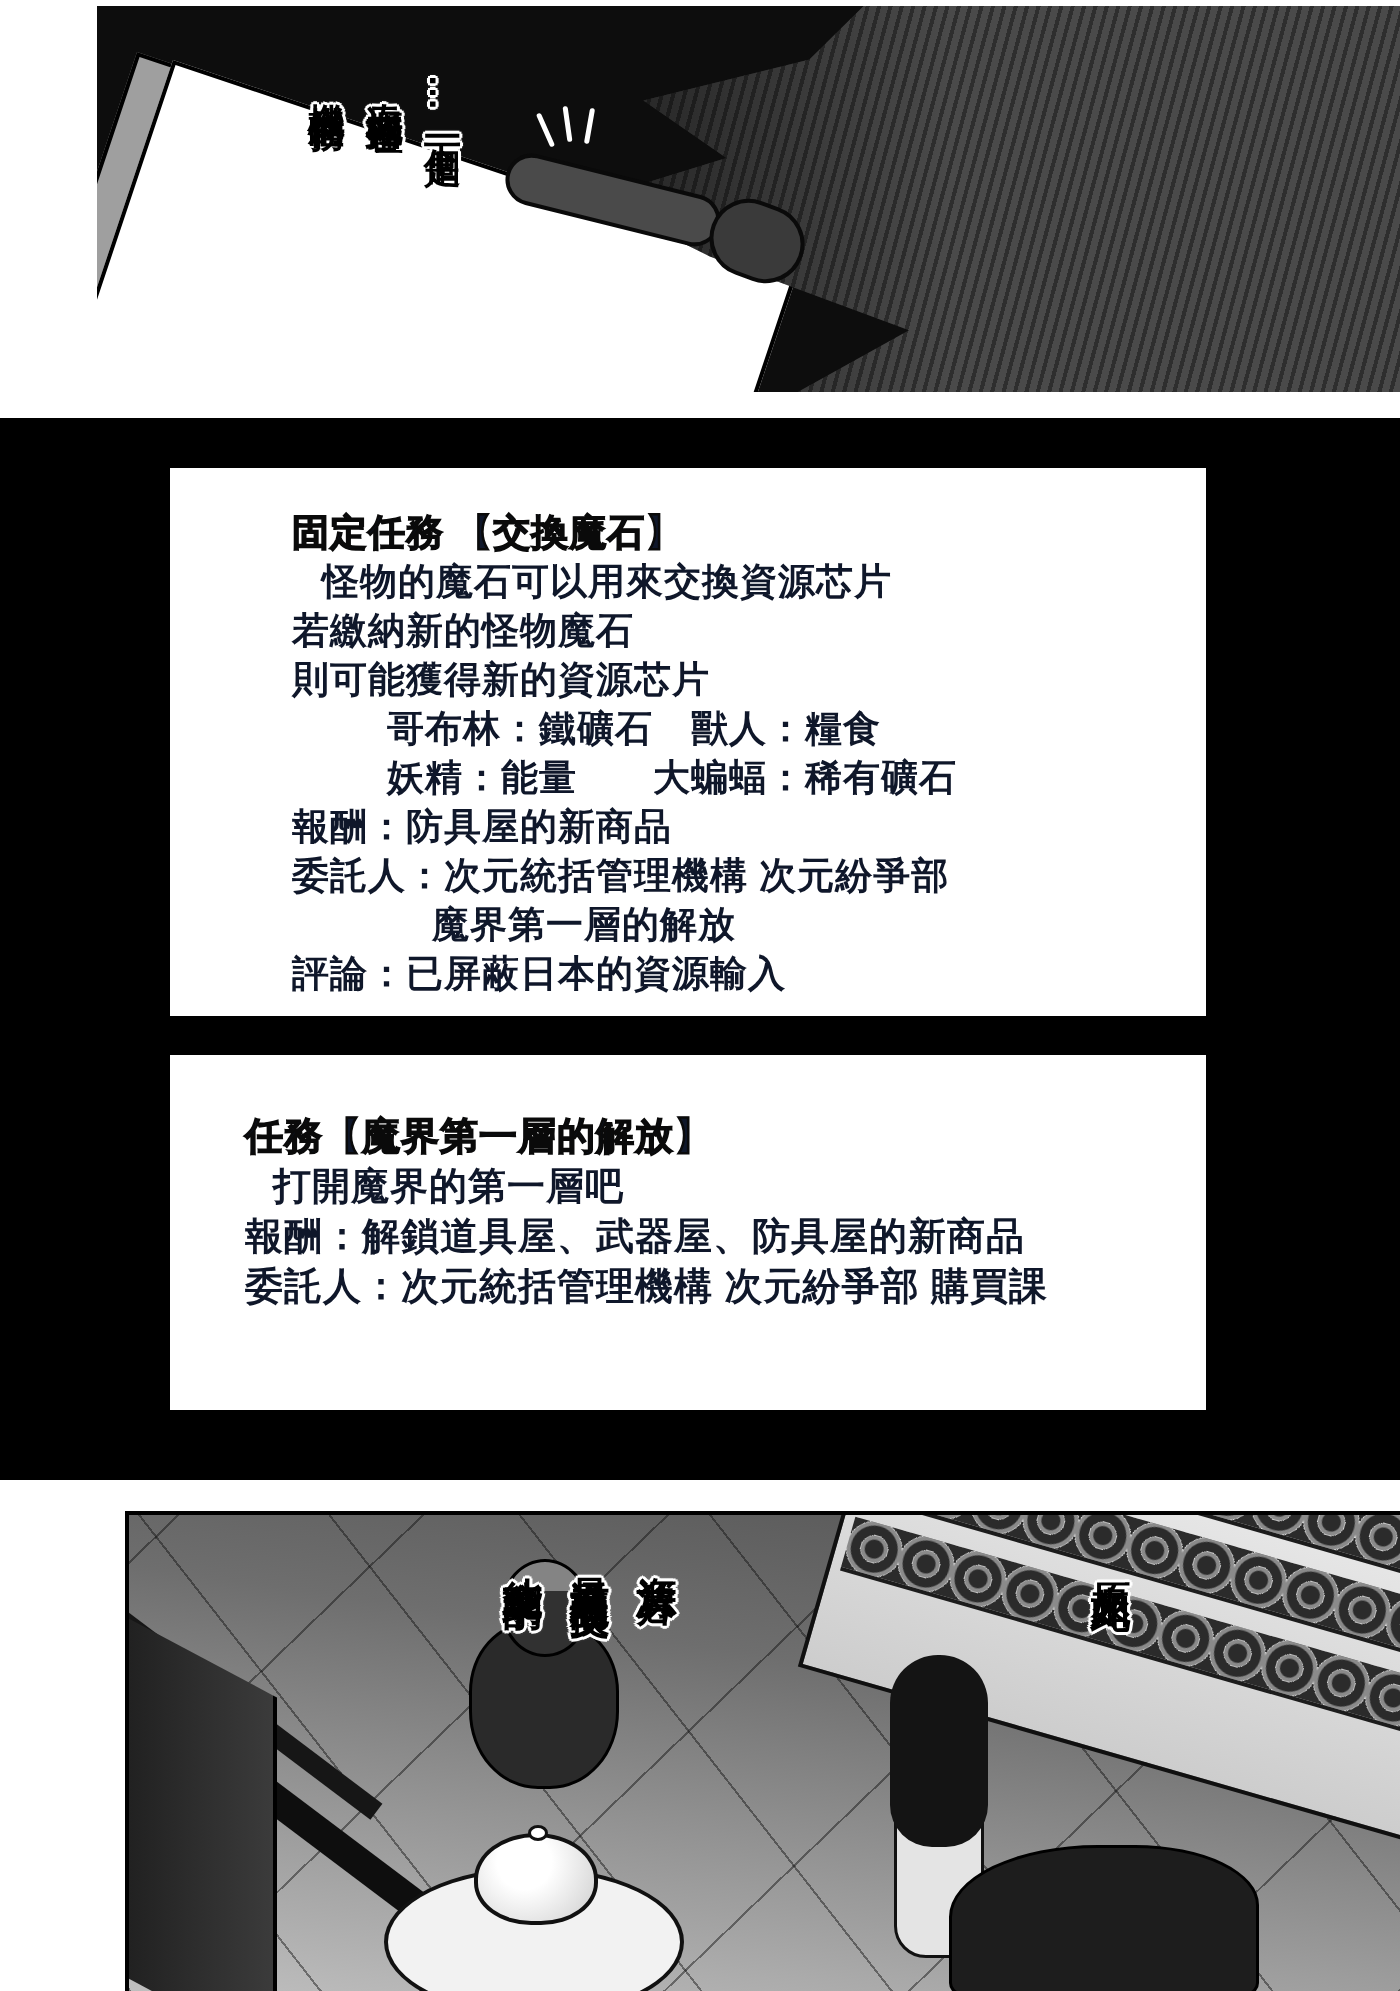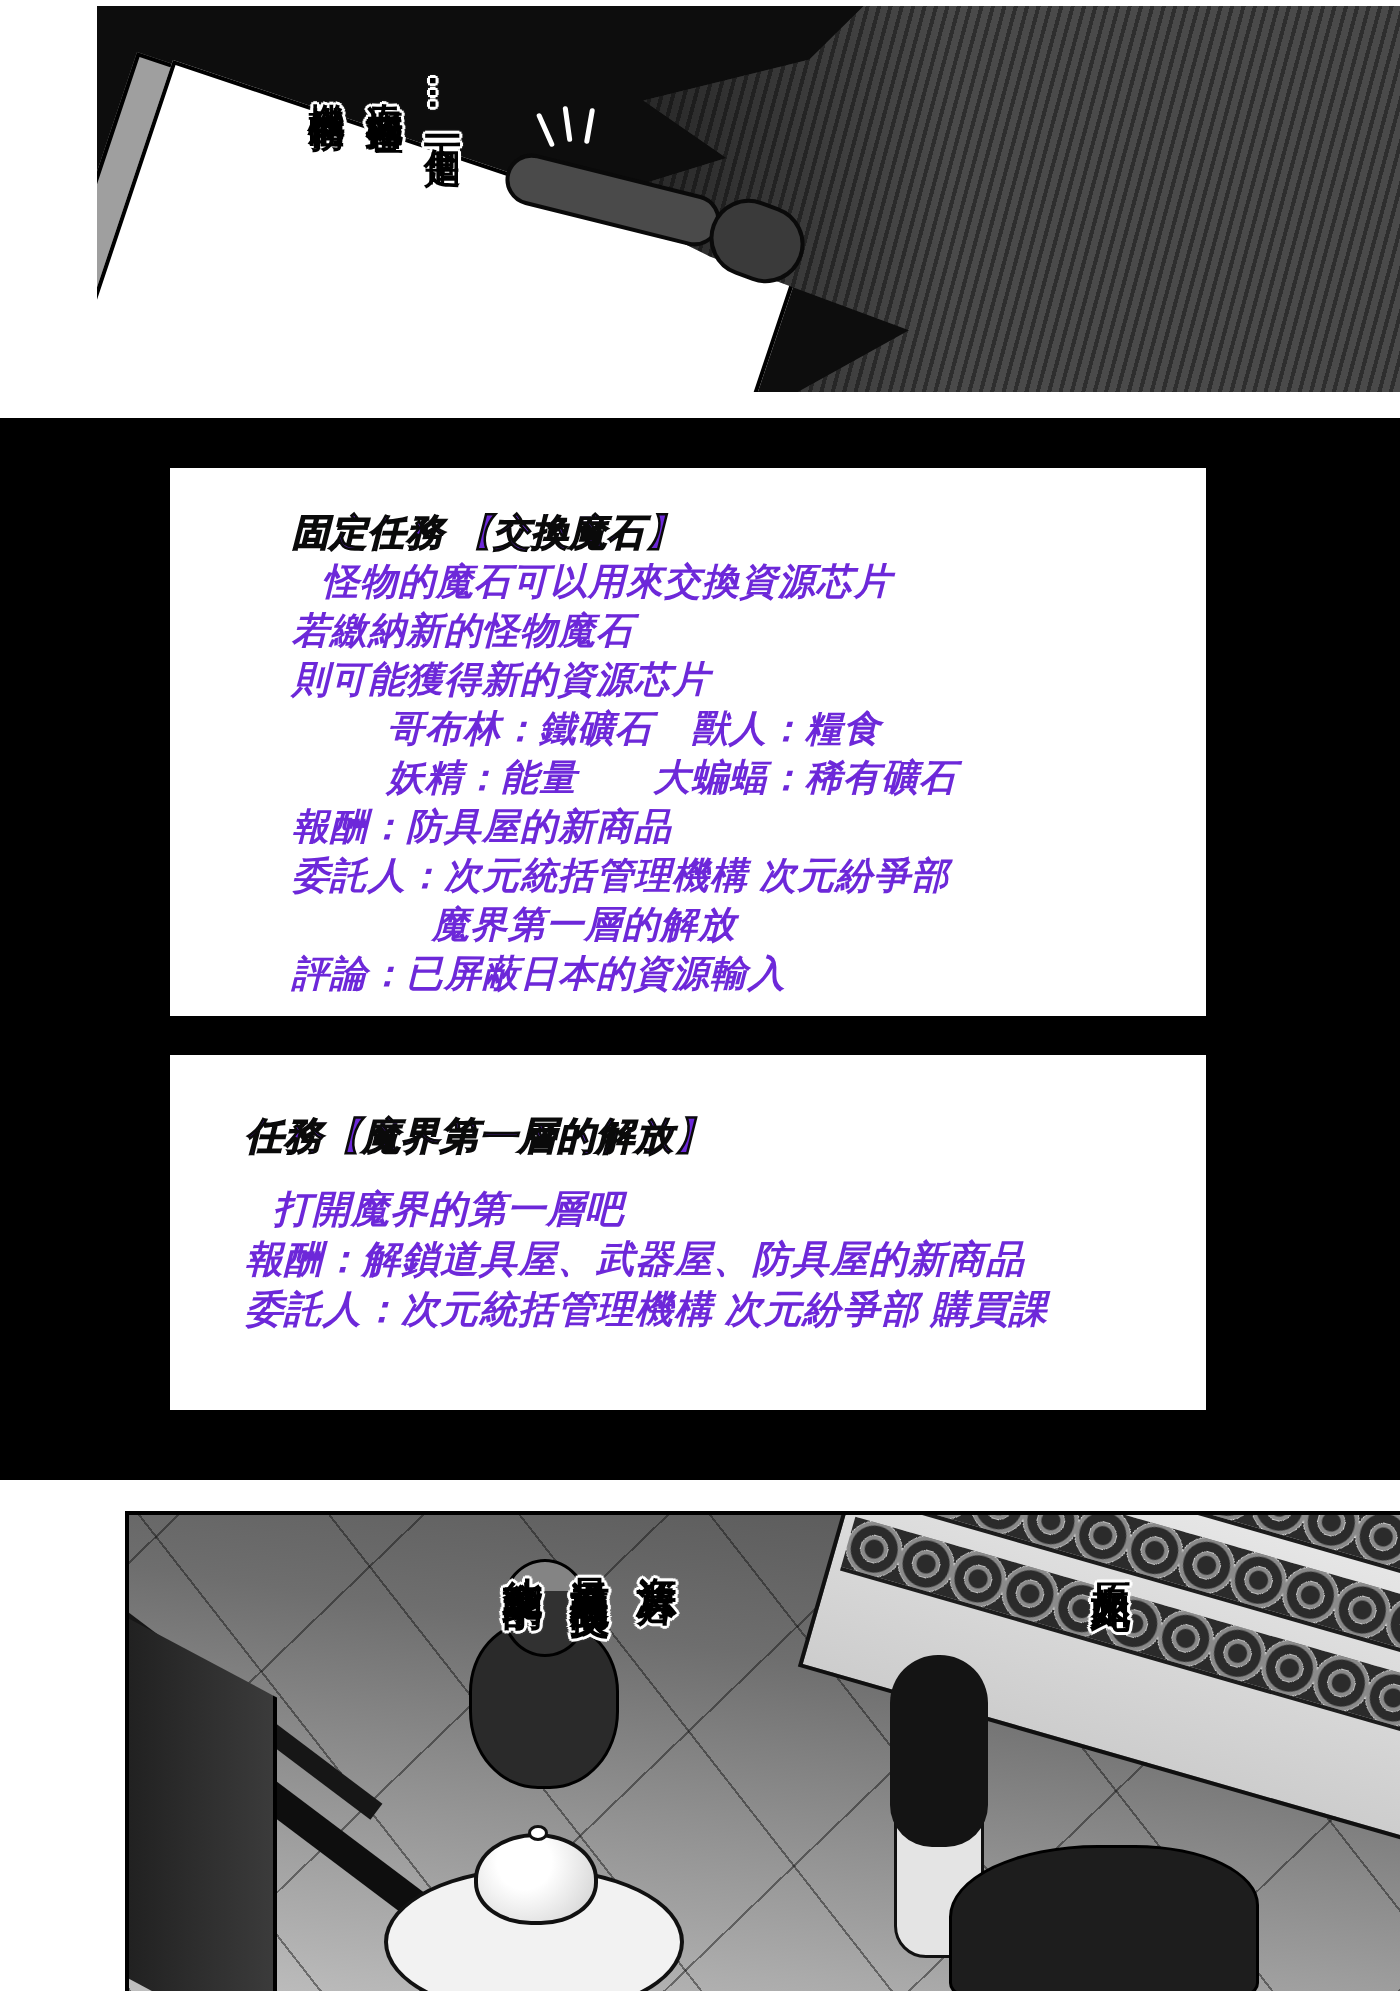--- a/index.html
+++ b/index.html
@@ -41,29 +41,29 @@
                           2px 2px #fff,-2px -2px #fff,2px -2px #fff,-2px 2px #fff,
                           0 0 4px #fff; }
   .v-speech .v-line { letter-spacing:3px; }
   .speech-top { left:196px; top:68px; height:260px; font-size:37px; }
   .speech-top .v-line { margin-left:8px; }
 
   
   .black-strip { position:absolute; left:0; top:418px; width:1400px; height:1062px;
                  background:#000000; }
   .quest-box { position:absolute; left:170px; width:1036px; background:#ffffff;
-               color:#6d28d9;font-style:italic; }
+               color:#0f172a; }
   .box1 { top:50px;  height:548px; padding:40px 0 0 122px; font-size:37px; line-height:49px; }
   .box2 { top:637px; height:355px; padding:56px 0 0 75px;  font-size:38px; line-height:50px; }
   .q-title { font-weight:700; -webkit-text-stroke:1.4px #0a0a0a; letter-spacing:1px; }
   .q-line  { font-weight:700; letter-spacing:1px; }
   .ind-a { padding-left:30px; }   
   .ind-b { padding-left:95px; }   
   .ind-c { padding-left:140px; }  
-  .ind-d { padding-left:28px;margin-top:23px; }   
+  .ind-d { padding-left:28px; }   
 
   
   .panel-bottom { position:absolute; left:0; top:1511px; width:1400px; height:480px; }
   .panel-bottom-inner { position:absolute; left:125px; right:0; top:0; bottom:0;
         border-left:4px solid #000; border-top:4px solid #000; overflow:hidden;
         background:
           repeating-linear-gradient(52deg,  rgba(15,15,15,.45) 0 2px, transparent 2px 150px),
           repeating-linear-gradient(-44deg, rgba(15,15,15,.45) 0 2px, transparent 2px 170px),
           linear-gradient(188deg, #545454 0%, #6e6e6e 35%, #949494 65%, #bfbfbf 100%); }
   .beam-1 { position:absolute; left:-60px; top:110px; width:920px; height:30px;

